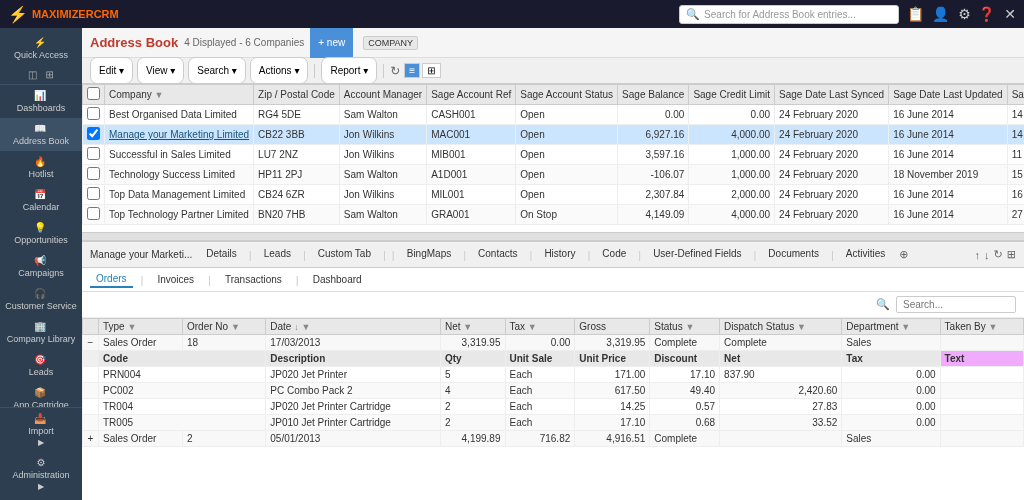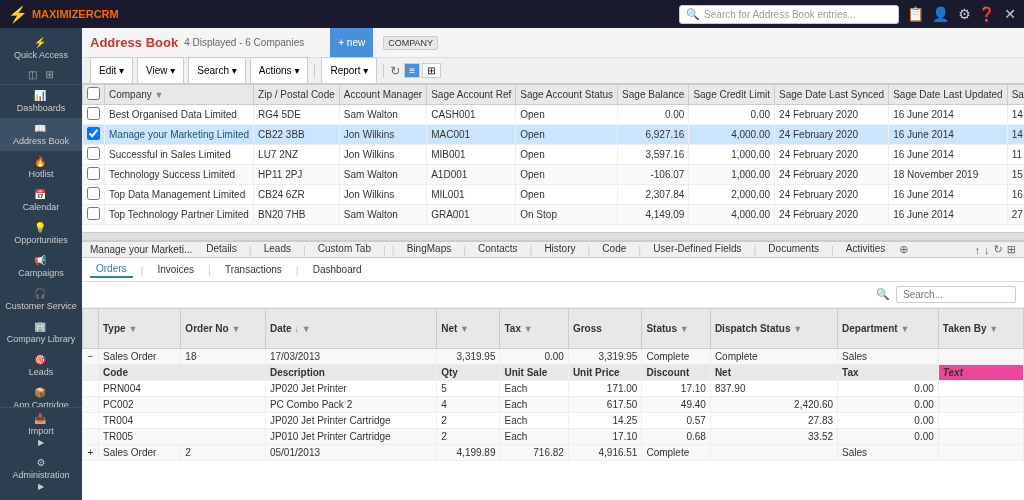--- a/index.html
+++ b/index.html
@@ -33,60 +33,60 @@
     .sidebar-nav { flex: 1; overflow-y: auto; }
     .sidebar-bottom { border-top: 1px solid #3d5166; }
 
     
     .content-area { flex: 1; display: flex; flex-direction: column; overflow: hidden; background: #fff; }
 
     
     .ab-header { background: #f5f5f5; border-bottom: 1px solid #ddd; padding: 4px 8px; display: flex; align-items: center; gap: 6px; height: 30px; }
     .ab-title { font-size: 13px; font-weight: bold; color: #c0392b; }
     .ab-meta { font-size: 10px; color: #666; }
-    .new-btn { background: #4a90d9; color: #fff; border: none; border-radius: 3px; padding: 14px 8px; font-size: 10px; cursor: pointer; margin-left: 20px; }
+    .new-btn { background: #4a90d9; color: #fff; border: none; border-radius: 3px; padding: 14px 8px; font-size: 10px; cursor: pointer; }
 
     
     .toolbar { background: #f0f0f0; border-bottom: 1px solid #ccc; padding: 2px 8px; display: flex; align-items: center; gap: 4px; height: 26px; }
-    .toolbar-btn { background: #fff; border: 1px solid #ccc; border-radius: 2px; padding: 7px 8px; font-size: 10px; cursor: pointer; display: flex; align-items: center; gap: 3px; }
+    .toolbar-btn { background: #fff; border: 1px solid #ccc; border-radius: 7px; padding: 7px 8px; font-size: 10px; cursor: pointer; display: flex; align-items: center; gap: 3px; }
     .toolbar-divider { width: 1px; height: 14px; background: #ccc; margin: 0 2px; }
     .view-toggle { display: flex; gap: 2px; }
     .view-toggle-btn { padding: 1px 4px; border: 1px solid #ccc; background: #fff; font-size: 10px; cursor: pointer; }
     .view-toggle-btn.active { background: #4a90d9; color: #fff; }
 
     
     .table-area { flex: 1; overflow: auto; max-height: 200px; }
     table { width: 100%; border-collapse: collapse; font-size: 10px; }
     thead th { background: #e8e8e8; border: 1px solid #ccc; padding: 2px 4px; white-space: nowrap; text-align: left; font-weight: normal; position: sticky; top: 0; z-index: 1; }
     thead th input[type=checkbox] { margin: 0; }
     tbody tr { border-bottom: 1px solid #eee; }
     tbody tr.selected { background: #cce5ff; }
     tbody td { border: 1px solid #eee; padding: 2px 4px; white-space: nowrap; }
     .col-check { width: 20px; text-align: center; }
 
     
     .bottom-panel { border-top: 2px solid #ccc; display: flex; flex-direction: column; height: 260px; }
-    .detail-tabs-bar { background: #f0f0f0; border-bottom: 1px solid #ccc; display: flex; align-items: center; padding: 0 8px; height: 16px; gap: 2px; }
+    .detail-tabs-bar { background: #f0f0f0; border-bottom: 1px solid #ccc; display: flex; align-items: center; padding: 0 8px; height: 26px; gap: 2px; }
     .detail-tab { padding: 4px 8px; font-size: 10px; cursor: pointer; border-bottom: 2px solid transparent; }
     .detail-tab.active { border-bottom: 2px solid #2980b9; color: #2980b9; font-weight: bold; }
     .detail-tab-divider { color: #ccc; padding: 0 2px; }
     .detail-panel-right { margin-left: auto; display: flex; gap: 4px; align-items: center; }
 
     
     .sub-tabs-bar { background: #fff; border-bottom: 1px solid #ddd; display: flex; align-items: center; padding: 2px 8px; height: 24px; gap: 8px; }
     .sub-tab { padding: 2px 6px; font-size: 10px; cursor: pointer; color: #333; }
     .sub-tab.active { border-bottom: 2px solid #2980b9; color: #2980b9; }
     .sub-tab-sep { color: #ccc; }
 
     
     .orders-toolbar { padding: 4px 8px; display: flex; justify-content: flex-end; align-items: center; gap: 6px; border-bottom: 1px solid #eee; }
     .orders-search { border: 1px solid #ccc; border-radius: 2px; padding: 2px 6px; font-size: 10px; width: 120px; }
     .orders-table-wrap { overflow: auto; flex: 1; }
     .orders-table { width: 100%; border-collapse: collapse; font-size: 10px; }
-    .orders-table th { background: #e8e8e8; border: 1px solid #ccc; padding: 14px 4px; white-space: nowrap; text-align: left; font-weight: bold; }
+    .orders-table th { background: #e8e8e8; border: 1px solid #ccc; padding: 2px 4px; white-space: nowrap; text-align: left; font-weight: normal; }
     .orders-table td { border: 1px solid #eee; padding: 2px 4px; white-space: nowrap; }
     .orders-table tr.order-row { background: #f9f9f9; }
     .orders-table tr.order-row td { font-weight: normal; }
     .orders-table tr.detail-header { background: #efefef; }
     .count-bar { padding: 2px 8px; font-size: 10px; color: #666; border-top: 1px solid #eee; }
 
     .refresh-icon, .action-icon { font-size: 12px; cursor: pointer; color: #666; }
 
     
     .h-scrollbar { height: 8px; background: #e0e0e0; border-top: 1px solid #ccc; }
@@ -238,21 +238,21 @@
     <td>Open</td>
     <td style="text-align:right;">0.00</td>
     <td style="text-align:right;">0.00</td>
     <td>24 February 2020</td>
     <td>16 June 2014</td>
     <td>14 April 2014</td>
 
   </tr>
             <tr class="selected" style="background: rgb(204, 229, 255);">
     <td class="col-check"><input type="checkbox" checked="" style=""></td>
-    <td style="color:#1a5276;cursor:pointer;">Manage your Marketing Limited</td>
+    <td style="color:#1a5276;text-decoration:underline;cursor:pointer;">Manage your Marketing Limited</td>
     <td>CB22 3BB</td>
     <td>Jon Wilkins</td>
     <td>MAC001</td>
     <td>Open</td>
     <td style="text-align:right;">6,927.16</td>
     <td style="text-align:right;">4,000.00</td>
     <td>24 February 2020</td>
     <td>16 June 2014</td>
     <td>14 April 2014</td>
 
@@ -401,21 +401,21 @@
               <tr class="detail-header">
       <td></td>
       <td colspan="2" style="background:#e8e8e8;font-weight:bold;">Code</td>
       <td style="background:#e8e8e8;font-weight:bold;">Description</td>
       <td style="background:#e8e8e8;font-weight:bold;">Qty</td>
       <td style="background:#e8e8e8;font-weight:bold;">Unit Sale</td>
       <td style="background:#e8e8e8;font-weight:bold;">Unit Price</td>
       <td style="background:#e8e8e8;font-weight:bold;">Discount</td>
       <td style="background:#e8e8e8;font-weight:bold;">Net</td>
       <td style="background:#e8e8e8;font-weight:bold;">Tax</td>
-      <td style="background:#ec4899;font-weight:bold;font-style:italic;">Text</td>
+      <td style="background:#f0abfc;font-weight:bold;">Text</td>
     </tr>
               <tr style="background: rgb(255, 255, 255);">
         <td></td>
         <td colspan="2">PRN004</td>
         <td>JP020 Jet Printer</td>
         <td>5</td>
         <td>Each</td>
         <td style="text-align:right;">171.00</td>
         <td style="text-align:right;">17.10</td>
         <td style="text-align:left;">837.90</td>

